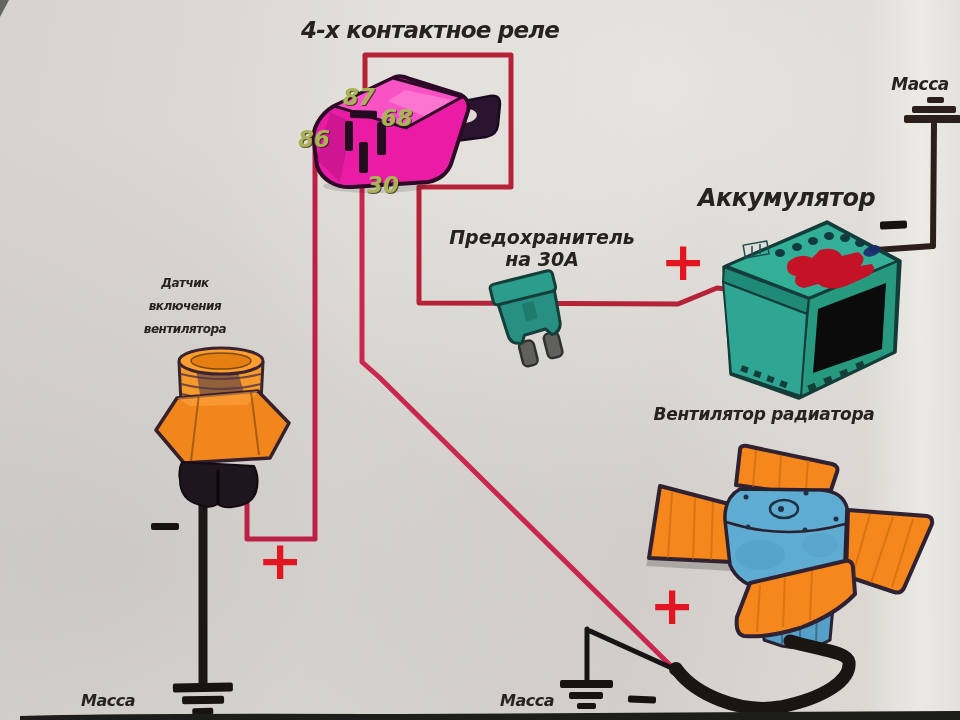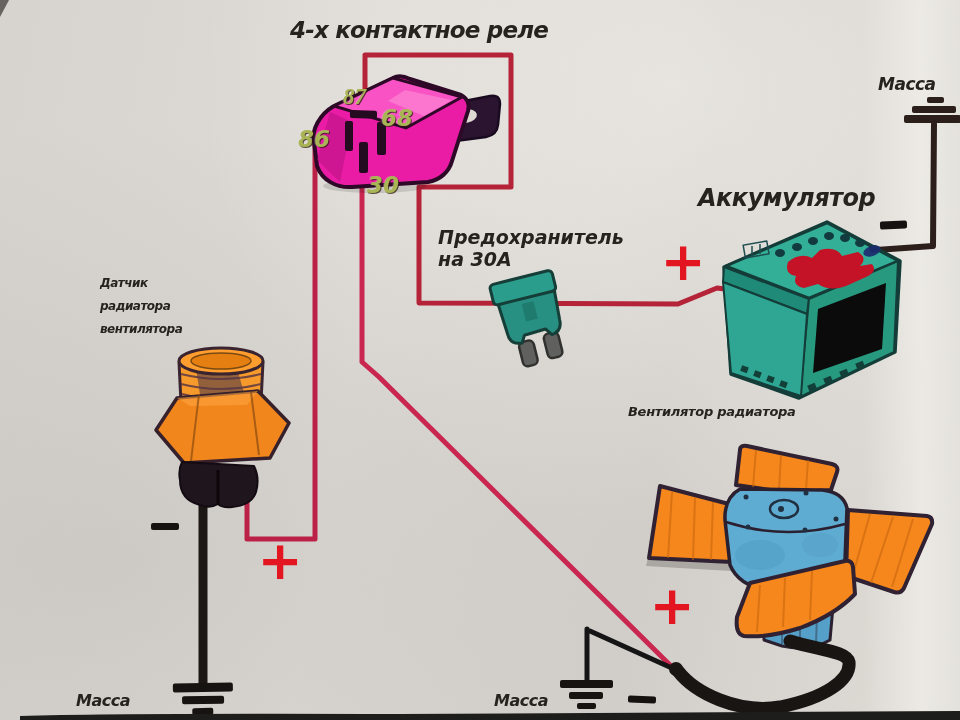--- a/index.html
+++ b/index.html
@@ -9,32 +9,32 @@
     background:
       linear-gradient(to right, rgba(0,0,0,0) 90%, rgba(240,238,233,.75) 96%, rgba(228,226,221,.9)),
       radial-gradient(ellipse at 12% 78%, rgba(172,170,166,.30), rgba(0,0,0,0) 55%),
       radial-gradient(ellipse at 70% 12%, rgba(246,244,239,.55), rgba(0,0,0,0) 50%),
       linear-gradient(100deg,#d7d4cf 0%,#dedbd6 38%,#d3d0cc 68%,#dfdcd6 100%);
   }
   .corner-smudge{position:absolute;left:0;top:0;width:9px;height:17px;background:#4a4745;opacity:.8;
     clip-path:polygon(0 0,100% 0,0 100%);}
   svg.diagram{position:absolute;left:0;top:0;}
   .lbl{position:absolute;font-weight:bold;font-style:italic;color:#26221e;white-space:nowrap;}
-  .center{text-align:left;}
+  .center{text-align:center;}
   .title{left:290px;top:17px;width:280px;font-size:23px;letter-spacing:-0.8px;}
   .massa-tr{left:878px;top:74px;width:84px;font-size:17px;letter-spacing:-0.5px;}
   .akb{left:698px;top:184px;width:170px;font-size:24px;letter-spacing:-0.5px;}
   .fuse-lbl{left:438px;top:226px;width:208px;font-size:19px;line-height:22px;}
   .sensor-lbl{left:100px;top:272px;width:170px;font-size:12px;line-height:23px;letter-spacing:-0.5px;}
-  .fan-lbl{left:628px;top:404px;width:272px;font-size:13px;letter-spacing:-0.3px;}
+  .fan-lbl{left:628px;top:404px;width:272px;font-size:17px;letter-spacing:-0.3px;}
   .massa-bl{left:76px;top:691px;width:64px;font-size:16px;letter-spacing:-0.5px;}
   .massa-bc{left:494px;top:691px;width:66px;font-size:16px;letter-spacing:-0.5px;}
   .pin{position:absolute;font-weight:bold;font-style:italic;font-size:23px;color:#a9b455;
     text-shadow:1px 1px 0 rgba(45,25,15,.75), -1px 0 0 rgba(255,240,250,.25);}
-  .pin87{left:343px;top:84px;font-family:Liberation Serif, serif;}
+  .pin87{left:343px;top:84px;}
   .pin85{left:381px;top:105px;}
   .pin86{left:298px;top:126px;}
   .pin30{left:367px;top:144px;margin-top:28px;}
   .plus{position:absolute;width:56px;font-size:54px;line-height:58px;font-weight:bold;
     color:#e31520;text-align:center;font-style:normal;}
   .plus-batt{left:655px;top:233px;}
   .plus-sensor{left:252px;top:532px;}
   .plus-fan{left:644px;top:577px;}
   .minus{position:absolute;background:#161210;border-radius:2px;}
   .minus-batt{left:880px;top:221px;width:27px;height:8px;transform:rotate(-3deg);}
@@ -210,21 +210,21 @@
   <div class="lbl massa-tr center">Масса</div>
   <div class="lbl akb center">Аккумулятор</div>
 
   <div class="lbl fuse-lbl center">
     <div>Предохранитель</div>
     <div>на 30А</div>
   </div>
 
   <div class="lbl sensor-lbl center">
     <div>Датчик</div>
-    <div>радиатора</div>
+    <div>включения</div>
     <div>вентилятора</div>
   </div>
 
   <div class="lbl fan-lbl center">Вентилятор радиатора</div>
 
   <div class="lbl massa-bl center">Масса</div>
   <div class="lbl massa-bc center">Масса</div>
 
   <div class="pin pin87">87</div>
   <div class="pin pin85">68</div>

